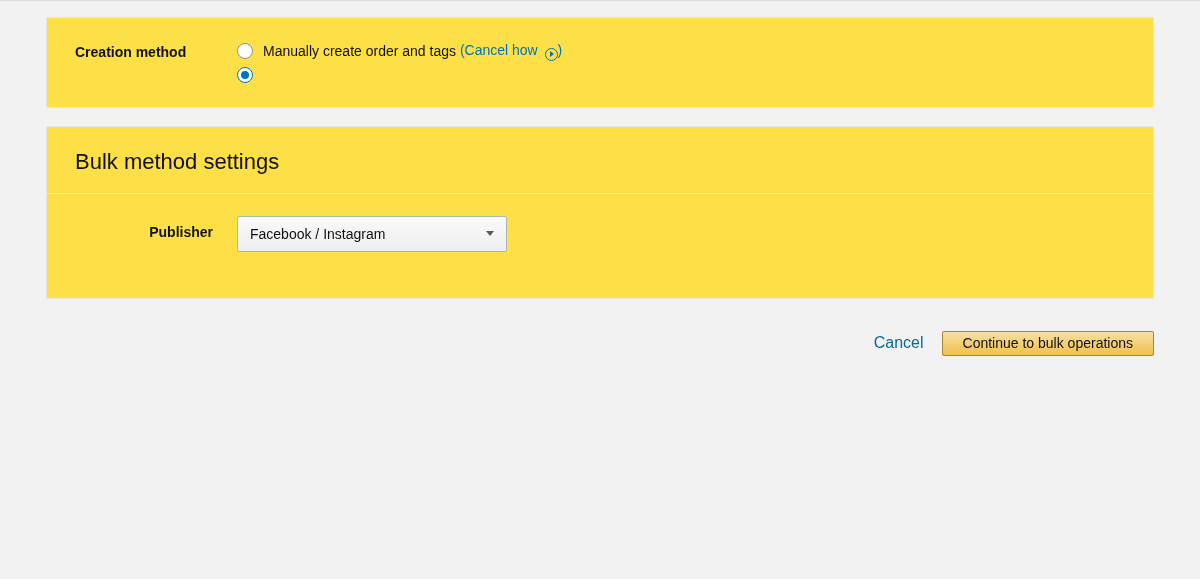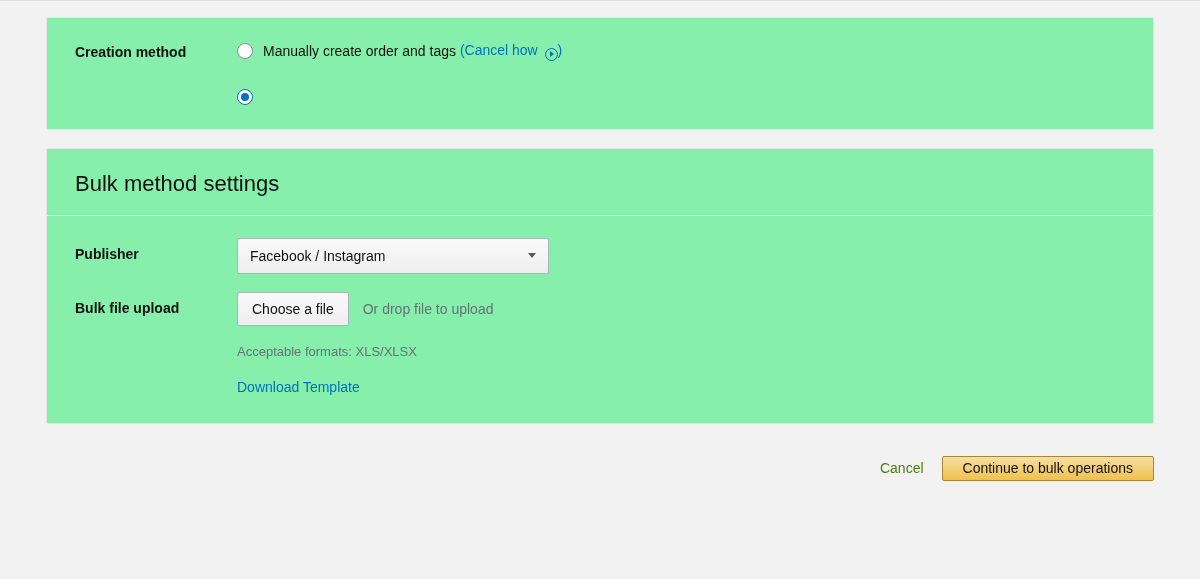--- a/index.html
+++ b/index.html
@@ -17,21 +17,21 @@
       overflow: hidden;
     }
     .top-divider {
       border-top: 1px solid #ddd;
       margin: 0 0 0 0;
     }
     .container {
       padding: 16px 46px 0 46px;
     }
     .card {
-      background: #86efac;
+      background: #fde047;
       border: 1px solid #e5e5e5;
       border-radius: 2px;
       margin-bottom: 18px;
     }
     .card-inner {
       padding: 24px 28px 24px 28px;
     }
     .row {
       display: flex;
       align-items: flex-start;
@@ -43,21 +43,21 @@
       font-size: 14px;
       text-align: left;
       padding-top: 2px;
     }
     .input-col {
       flex: 1;
     }
     .radio-line {
       display: flex;
       align-items: center;
-      margin-bottom: 28px;
+      margin-bottom: 6px;
       cursor: pointer;
     }
     .radio-outer {
       width: 16px;
       height: 16px;
       border: 1px solid #8d8d8d;
       border-radius: 50%;
       margin-right: 10px;
       display: flex;
       align-items: center;
@@ -112,33 +112,33 @@
       padding: 22px 28px 28px 28px;
     }
     .form-row {
       display: flex;
       align-items: flex-start;
       margin-bottom: 18px;
     }
     .form-label {
       width: 162px;
       font-weight: 700;
-      text-align: left;
+      text-align: right;
       padding-right: 24px;
       padding-top: 8px;
       font-size: 14px;
     }
     .form-control {
       flex: 1;
       display: flex;
       flex-direction: column;
       gap: 12px;
     }
     .select-box {
-      width: 312px;
+      width: 270px;
       height: 36px;
       border: 1px solid #aab7b8;
       border-radius: 2px;
       background: linear-gradient(#fafafa, #eeeeee);
       display: flex;
       align-items: center;
       justify-content: space-between;
       padding: 0 12px;
       cursor: pointer;
       color: #111;
@@ -176,23 +176,23 @@
       font-size: 13px;
     }
     .footer {
       display: flex;
       justify-content: flex-end;
       align-items: center;
       gap: 18px;
       padding: 14px 46px 0 0;
     }
     .cancel-link {
-      color: #4d7c0f;
-      cursor: pointer;
-      font-size: 14px;
+      color: #0369a1;
+      cursor: pointer;
+      font-size: 16px;
     }
     .btn-primary {
       height: 25px;
       padding: 0 20px;
       border: 1px solid #a88734;
       background: linear-gradient(#f7dfa5, #f0c14b);
       border-radius: 2px;
       cursor: pointer;
       font-size: 14px;
       color: #111;
@@ -241,33 +241,20 @@
       <div class="form-row">
         <div class="form-label">Publisher</div>
         <div class="form-control">
           <div class="select-box">
             <span>Facebook / Instagram</span>
             <span class="chevron"></span>
           </div>
         </div>
       </div>
 
-      <div class="form-row" style="margin-bottom:0;">
-        <div class="form-label">Bulk file upload</div>
-        <div class="form-control">
-          <div class="file-row">
-            <button class="btn-secondary">Choose a file</button>
-            <span class="hint-text">Or drop file to upload</span>
-          </div>
-          <div class="help-text" style="margin-top:6px;">Acceptable formats: XLS/XLSX</div>
-          <div>
-            <span class="link" style="margin-top:8px; display:inline-block;">Download Template</span>
-          </div>
-        </div>
-      </div>
 
     </div>
   </div>
 
 </div>
 
 <div class="footer">
   <span class="cancel-link">Cancel</span>
   <button class="btn-primary">Continue to bulk operations</button>
 </div>

